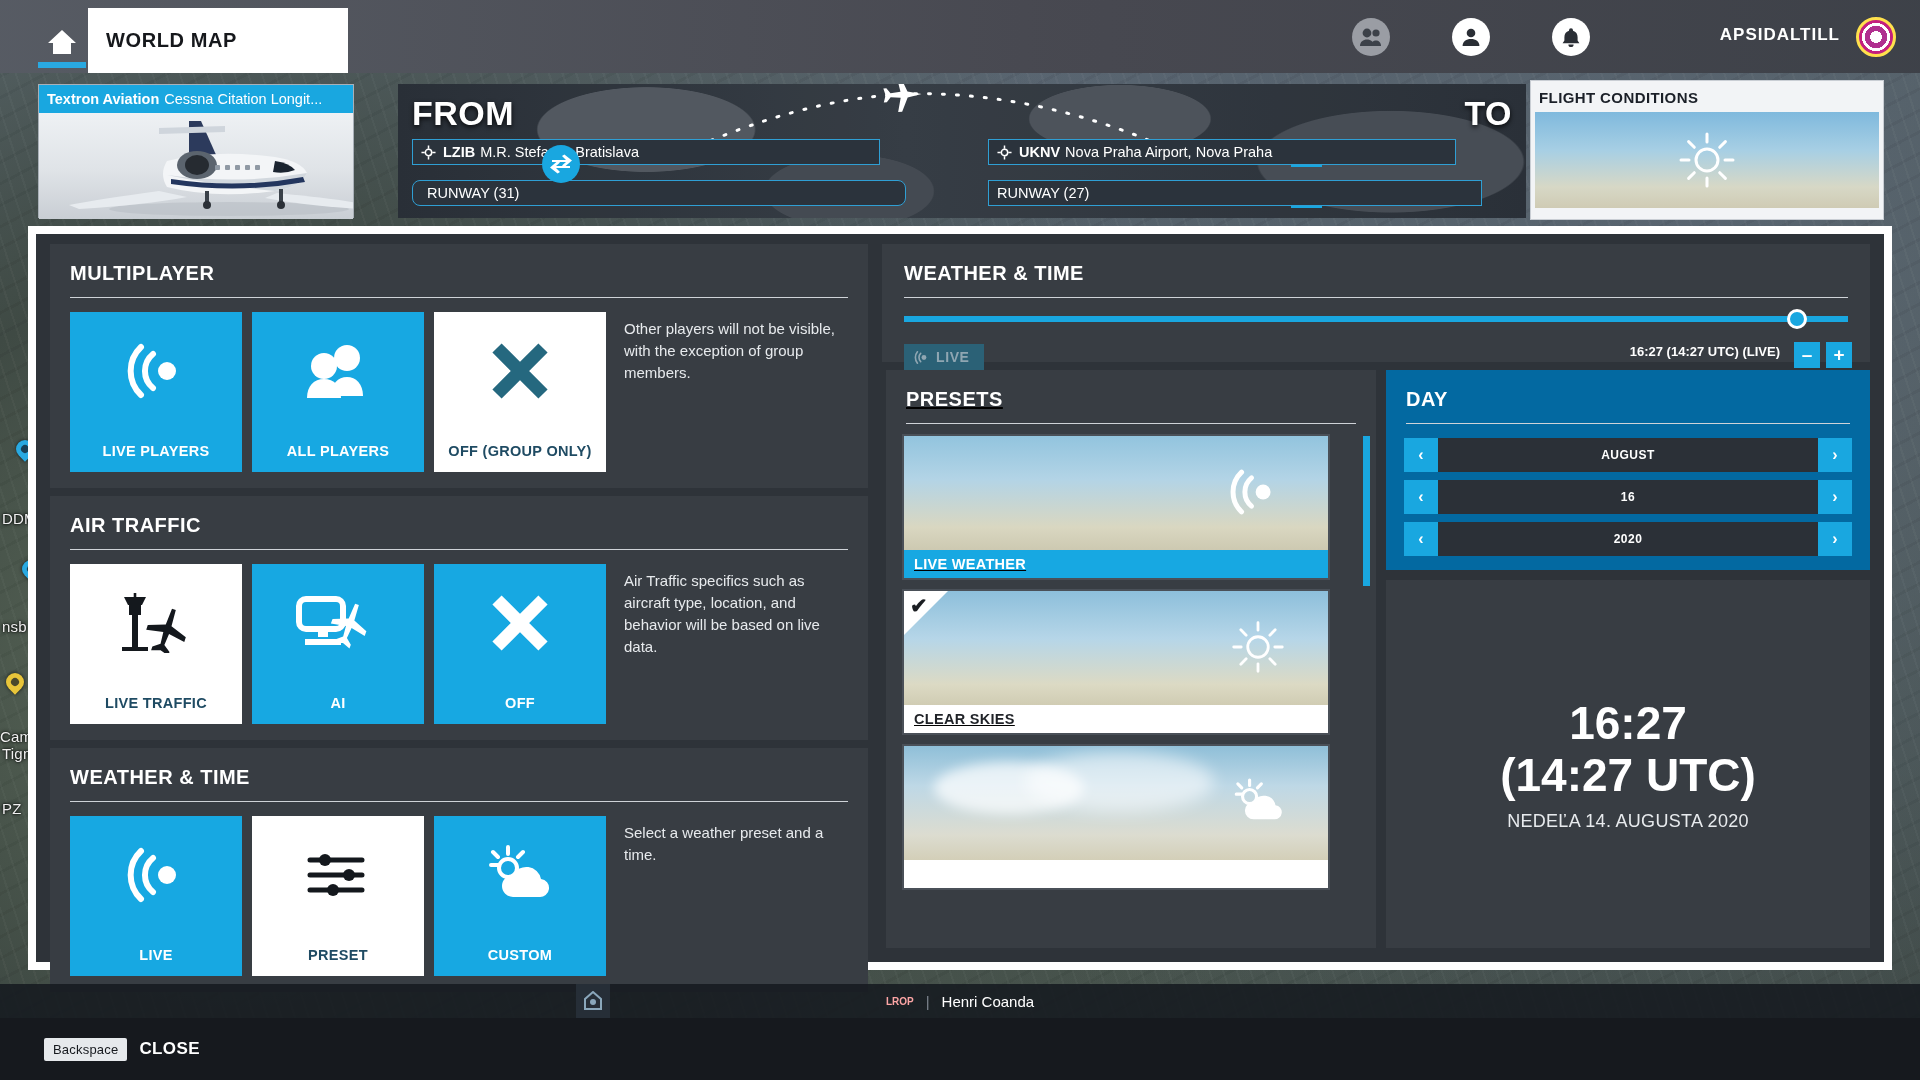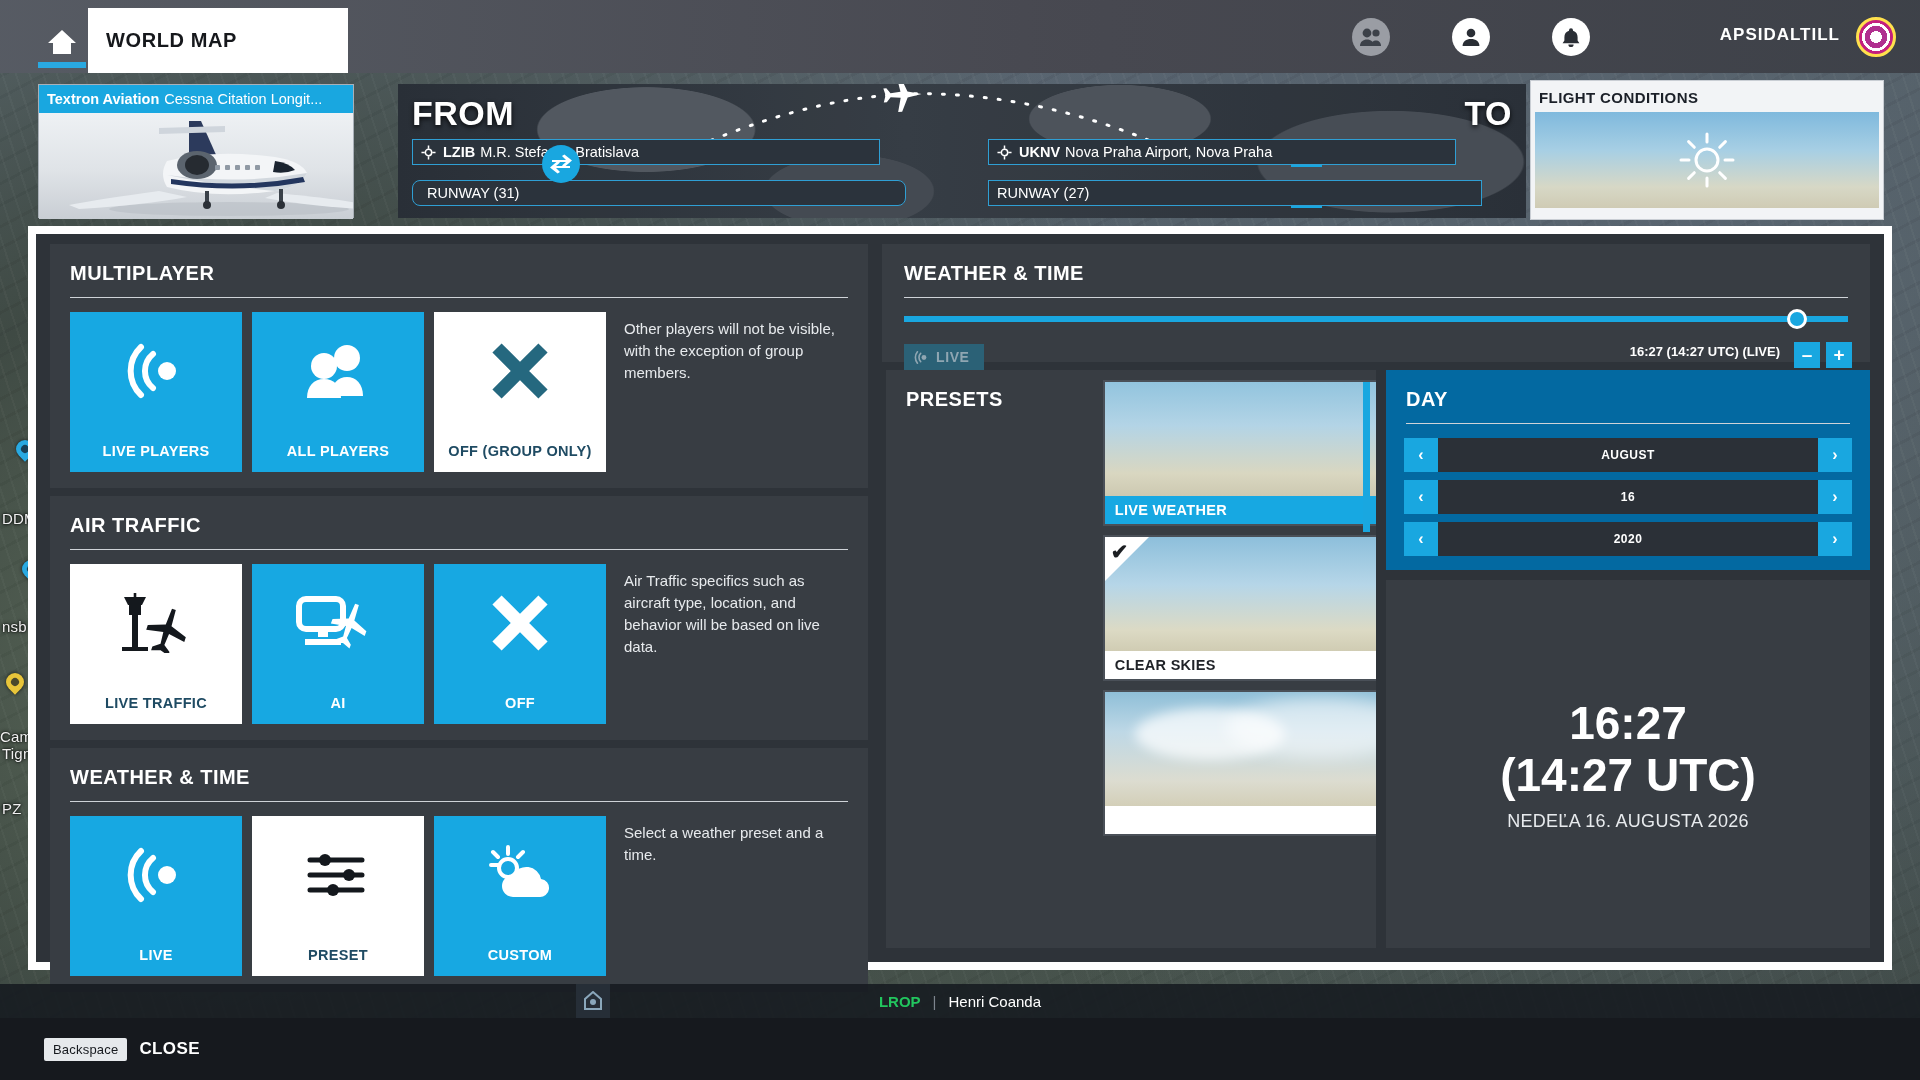--- a/index.html
+++ b/index.html
@@ -230,31 +230,30 @@
   }
   .stepbtn {
     position:absolute; top:44px; width:26px; height:26px; background:#19a7e0;
     color:#ffffff; font-size:19px; font-weight:bold;
     display:flex; align-items:center; justify-content:center;
   }
   .stepbtn.minus { right:50px; }
   .stepbtn.plus  { right:18px; }
 
   .bottom-row { display:flex; flex:1; padding:8px 14px 14px 18px; gap:10px; }
-  .presets-panel { width:490px; background:#383d43; display:flex; flex-direction:row; }
+  .presets-panel { width:490px; background:#383d43; display:flex; flex-direction:column;text-decoration:underline; }
   .day-panel { flex:1; display:flex; flex-direction:column; gap:10px; }
   .day-top { background:#0369a1; padding-bottom:14px; }
   .day-bottom { flex:1; background:#383d43; display:flex; flex-direction:column;
                 align-items:center; justify-content:center; }
 
   .preset-list { position:relative; flex:1; padding:10px 12px 0 16px; overflow:hidden; }
   .preset-card {
     position:relative; width:428px; height:146px; margin-bottom:9px;
     border:2px solid #4a5058;
-    margin-left:24px;
   }
   .preset-thumb { position:relative; height:114px; overflow:hidden; }
   .preset-cap {
     height:28px; display:flex; align-items:center; padding-left:10px;
     font-size:14.5px; font-weight:bold; letter-spacing:.3px;
   }
   .preset-cap.active { background:#17a8e2; color:#ffffff; }
   .preset-cap.idle   { background:#ffffff; color:#1f2227; }
   .check-corner {
     position:absolute; left:0; top:0; width:0; height:0;
@@ -280,21 +279,21 @@
 
   .bigclock { color:#ffffff; font-size:46px; font-weight:bold; line-height:52px; text-align:center; }
   .bigdate  { color:#e8ebee; font-size:18px; letter-spacing:.3px; margin-top:10px; text-align:center; }
 
   
   .airport-bar {
     position:absolute; left:0; bottom:62px; width:1920px; height:34px;
     background:rgba(22,26,32,.88);
     display:flex; align-items:center; justify-content:center; gap:12px;
   }
-  .airport-bar .code { color:#22c55e; font-size:15px; font-weight:bold; }
+  .airport-bar .code { color:#fca5a5; font-size:10px; font-weight:bold; }
   .airport-bar .sep  { color:#7d858e; font-size:15px; }
   .airport-bar .name { color:#ffffff; font-size:15px; }
   .icon-chip {
     position:absolute; left:576px; bottom:62px; width:34px; height:34px;
     background:rgba(40,48,58,.9); display:flex; align-items:center; justify-content:center;
   }
   .footer {
     position:absolute; left:0; bottom:0; width:1920px; height:62px;
     background:#16191e; display:flex; align-items:center;
   }
@@ -709,21 +708,21 @@
               <div class="day-row" style="margin-bottom:0;">
                 <div class="day-arrow">‹</div>
                 <div class="day-val">2020</div>
                 <div class="day-arrow">›</div>
               </div>
             </div>
 
             <div class="day-bottom">
               <div class="bigclock">16:27</div>
               <div class="bigclock">(14:27 UTC)</div>
-              <div class="bigdate">NEDEĽA 16. AUGUSTA 2026</div>
+              <div class="bigdate">NEDEĽA 14. AUGUSTA 2020</div>
             </div>
           </div>
         </div>
       </div>
     </div>
   </div>
 
   <div class="airport-bar">
     <span class="code">LROP</span>
     <span class="sep">|</span>

